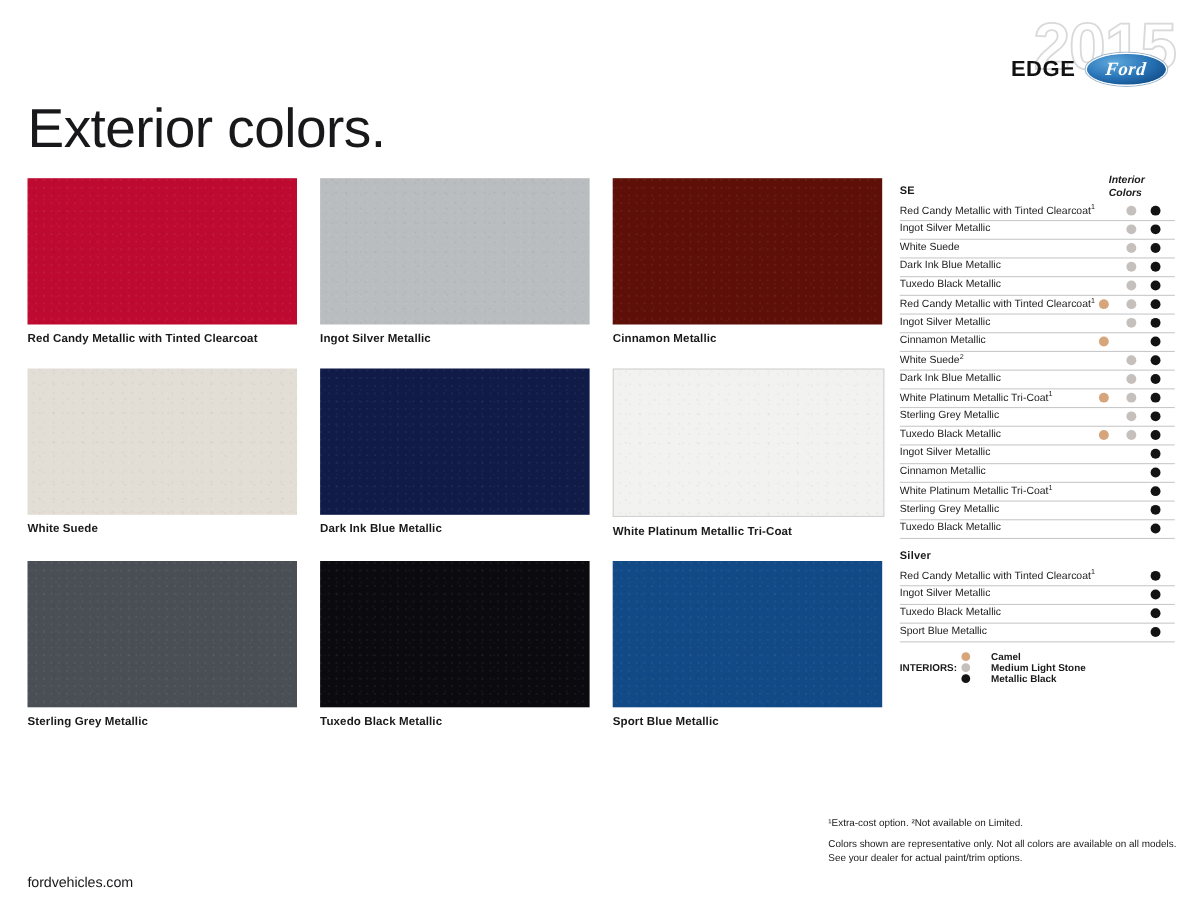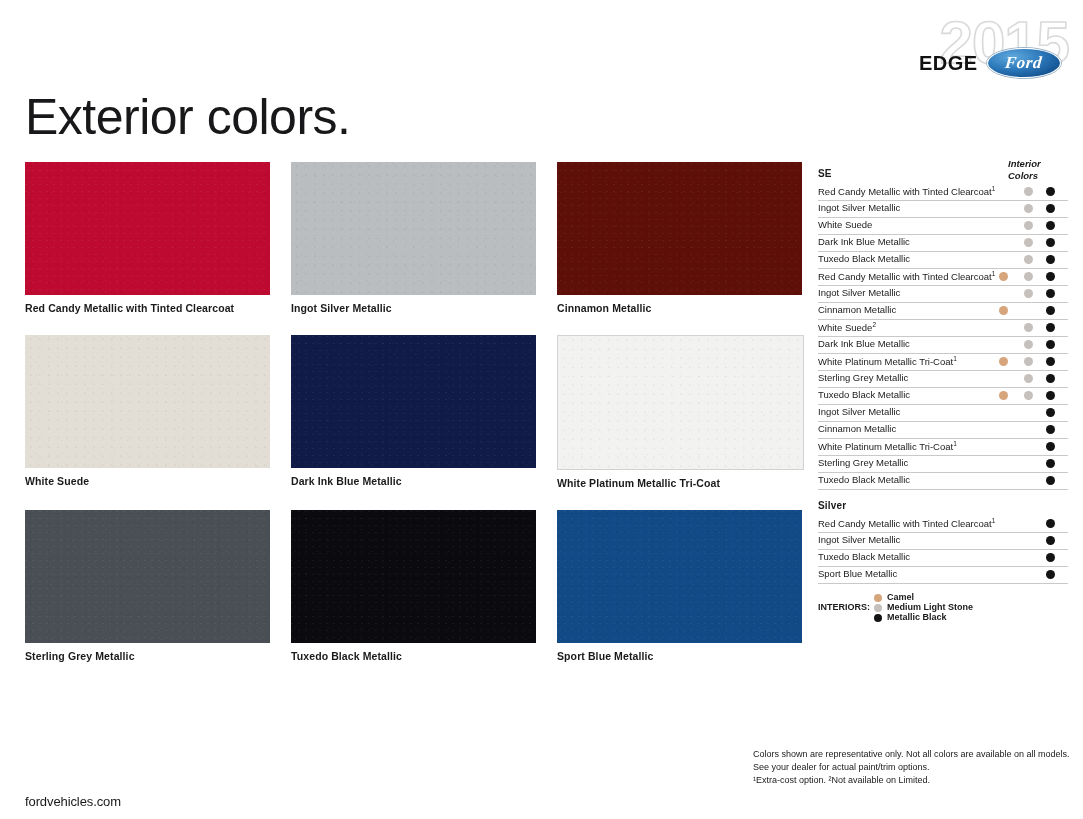--- a/index.html
+++ b/index.html
@@ -192,22 +192,22 @@
     display: flex;
     align-items: center;
     font-size: 9px;
     font-weight: bold;
     color: #1a1a1a;
     gap: 4px;
     white-space: nowrap;
   }
   #legend .lg-item {
     display: flex;
-    align-items: flex-end;
-    gap: 5px;
+    align-items: center;
+    gap: 19px;
     margin-right: 1px;
   }
   #legend .lg-dot {
     width: 8px;
     height: 8px;
     border-radius: 50%;
     display: inline-block;
   }
 
   
@@ -447,19 +447,19 @@
           </span>
           <span class="lg-item">
             <span class="lg-dot" style="background: rgb(19, 19, 19);"></span>
             <span>Metallic Black</span>
           </span>
         </span>
     </div>
   </div>
 
   <div id="footnotes">
+    <div>¹Extra-cost option. ²Not available on Limited.</div>
     <div id="footnote-legal">Colors shown are representative only. Not all colors are available on all models. See your dealer for actual paint/trim options.</div>
-    <div>¹Extra-cost option. ²Not available on Limited.</div>
   </div>
 
   <div id="site-url">fordvehicles.com</div>
 
 </div>
 
 </body></html>

